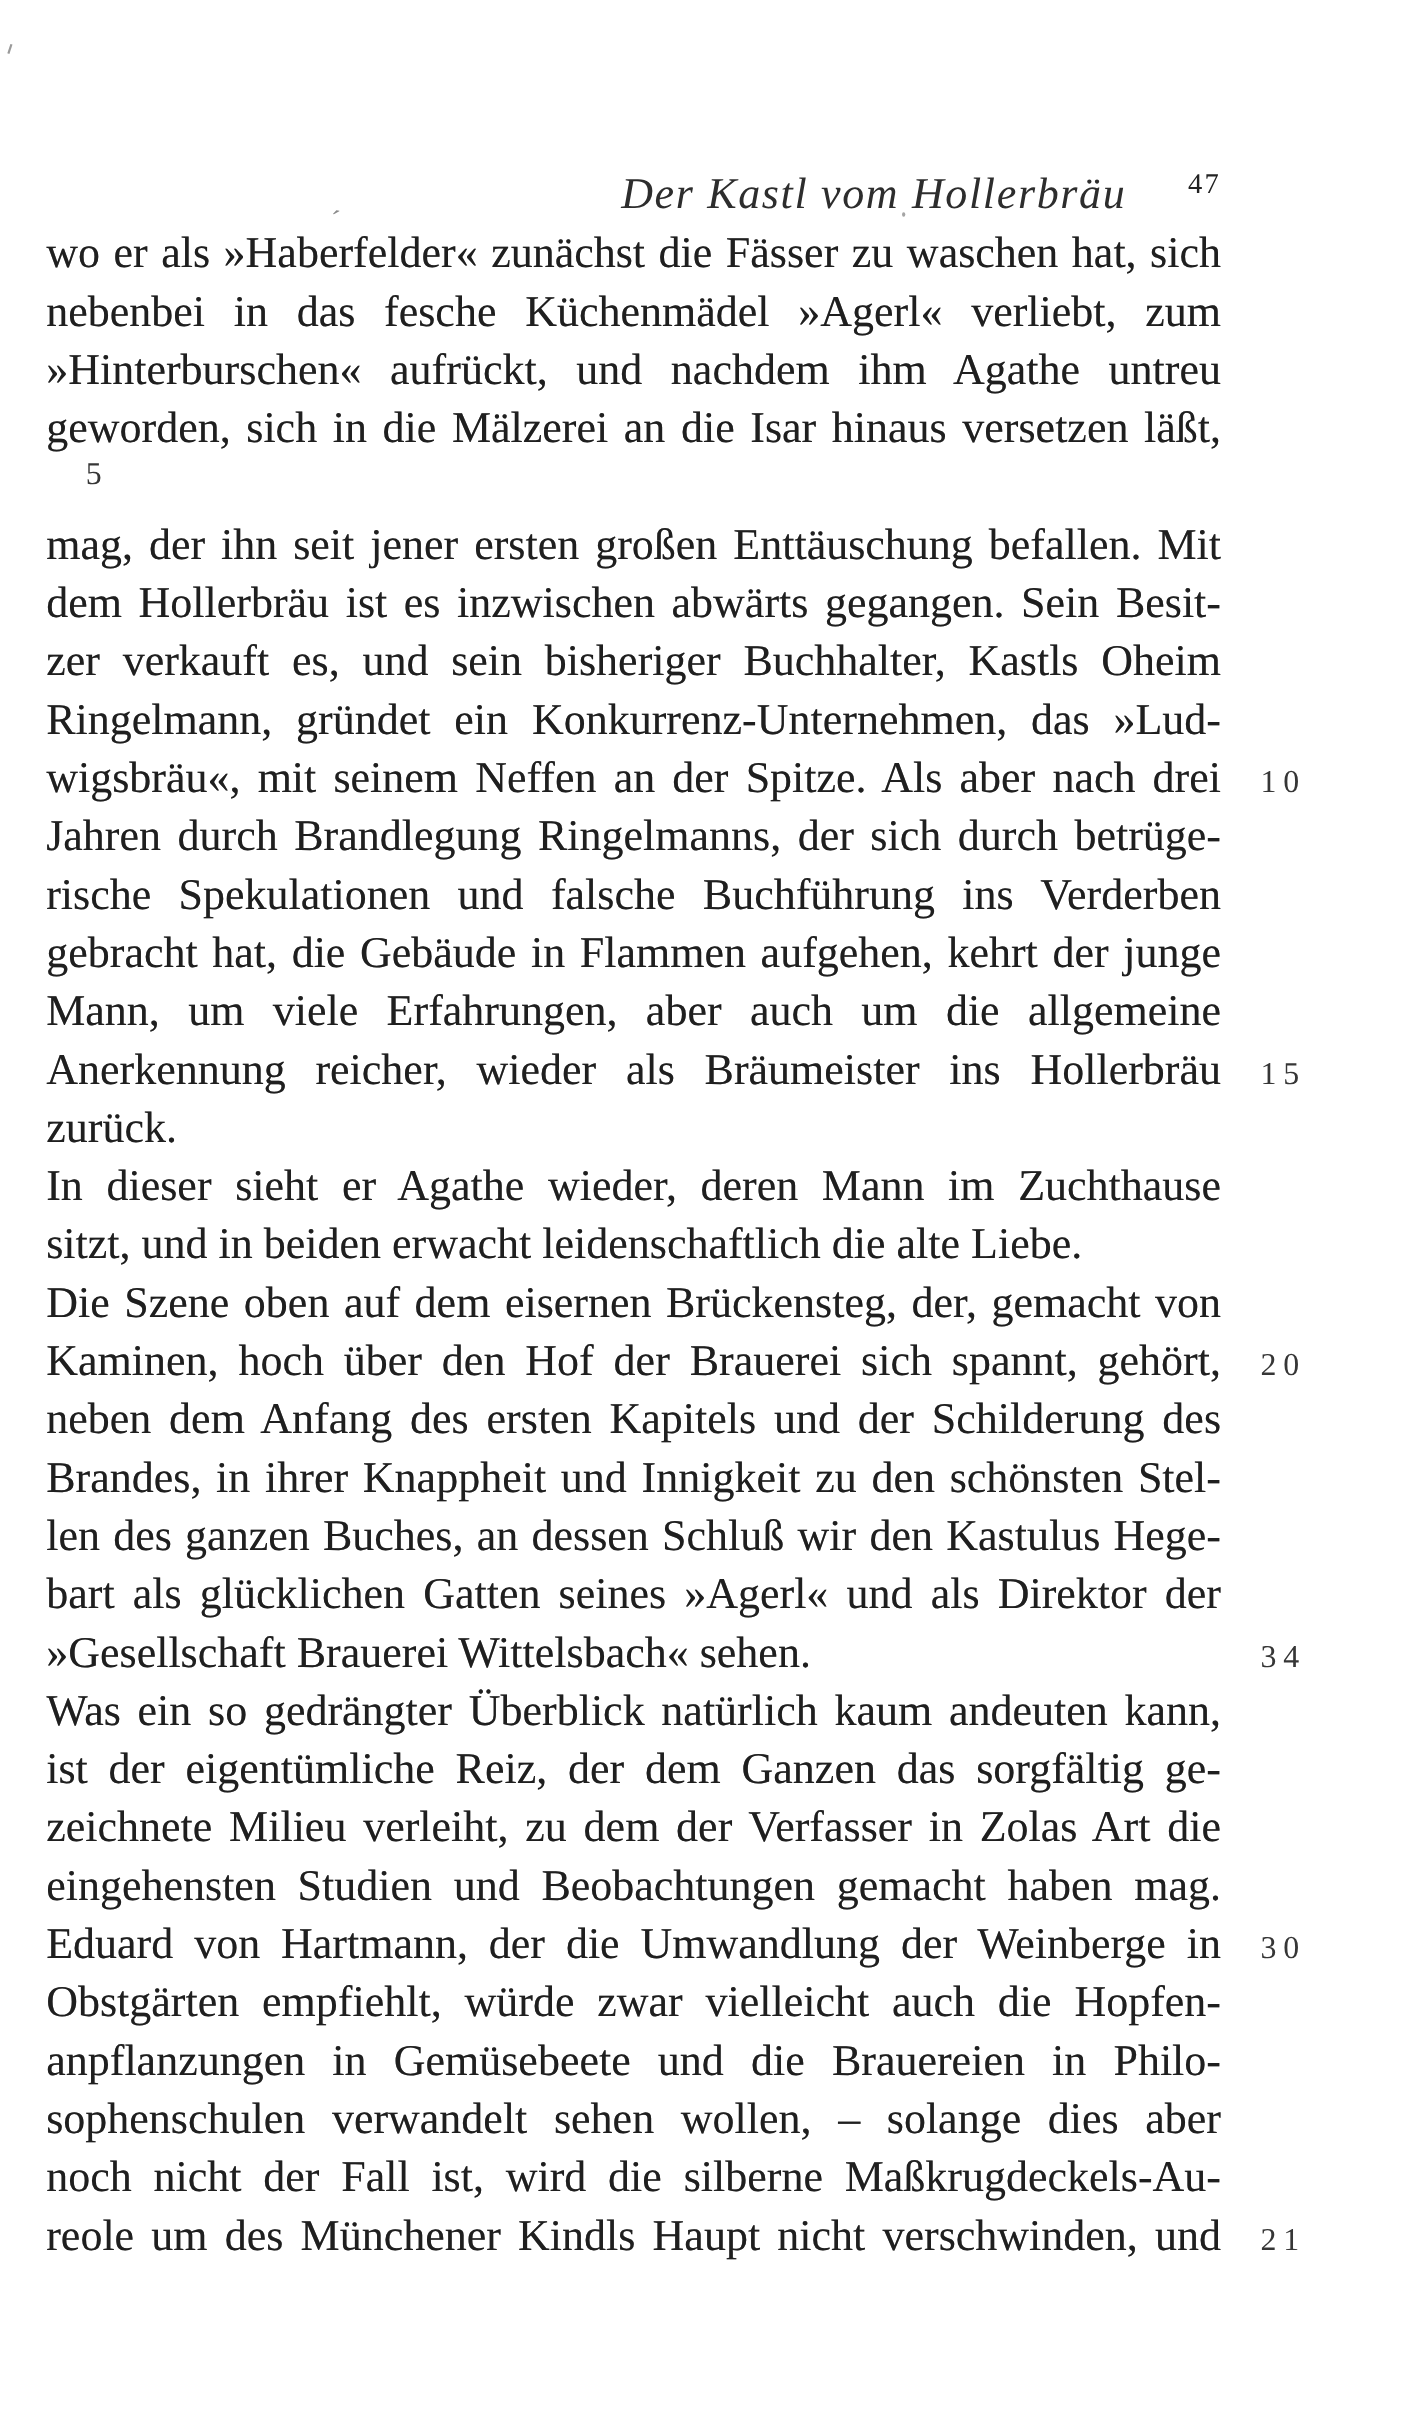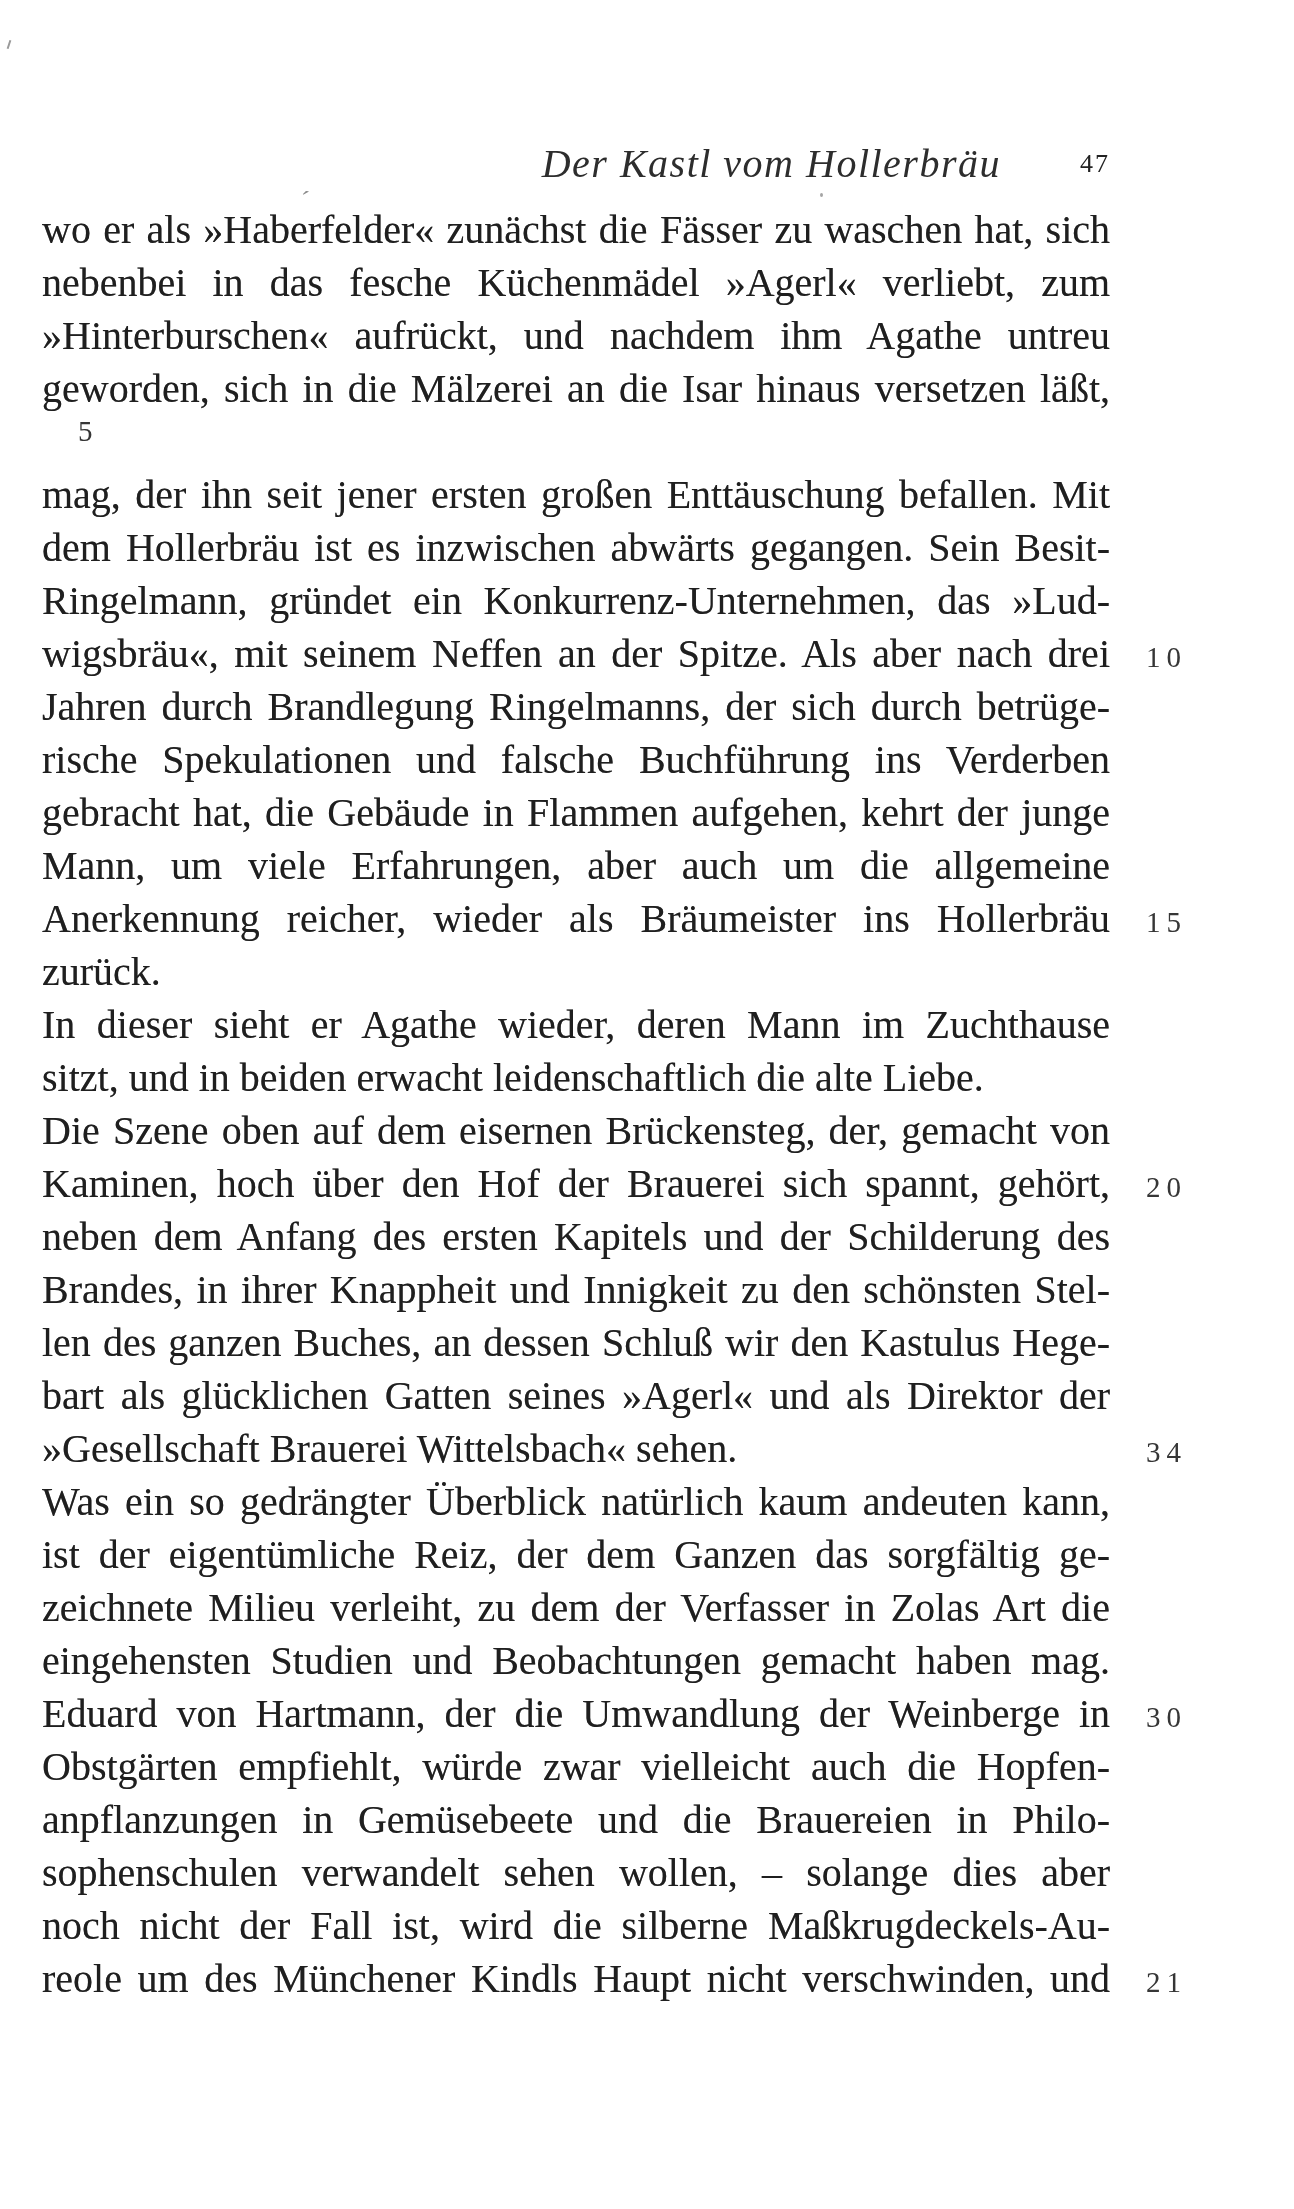--- a/index.html
+++ b/index.html
@@ -7,22 +7,22 @@
     position:relative;
     width:1294px;height:2209px;
     background:#ffffff;
     font-family:"Liberation Serif","DejaVu Serif",serif;
     color:#1f1f1f;
     overflow:hidden;
     margin:0 auto;
   }
   .header{
     position:absolute;
-    left:42px;top:140px;width:1068px;
-    display:flex;justify-content:flex-end;align-items:center;gap:79px;
+    left:42px;top:152px;width:1068px;
+    display:flex;justify-content:flex-end;align-items:flex-start;gap:56px;
   }
   .running-title{
     font-style:italic;
     font-size:40px;
     letter-spacing:1.5px;
     color:#2d2d2d;
     white-space:nowrap;
   }
   .page-number{
     font-size:26px;
@@ -127,20 +127,24 @@
       <div class="line-row">
         <div class="line-text just">mag, der ihn seit jener ersten großen Enttäuschung befallen. Mit</div>
         <div class="line-num"></div>
       </div>
 
       <div class="line-row">
         <div class="line-text just">dem Hollerbräu ist es inzwischen abwärts gegangen. Sein Besit-</div>
         <div class="line-num"></div>
       </div>
 
+      <div class="line-row">
+        <div class="line-text just">zer verkauft es, und sein bisheriger Buchhalter, Kastls Oheim</div>
+        <div class="line-num"></div>
+      </div>
 
       <div class="line-row">
         <div class="line-text just">Ringelmann, gründet ein Konkurrenz-Unternehmen, das »Lud-</div>
         <div class="line-num"></div>
       </div>
 
       <div class="line-row">
         <div class="line-text just">wigsbräu«, mit seinem Neffen an der Spitze. Als aber nach drei</div>
         <div class="line-num">10</div>
       </div>

